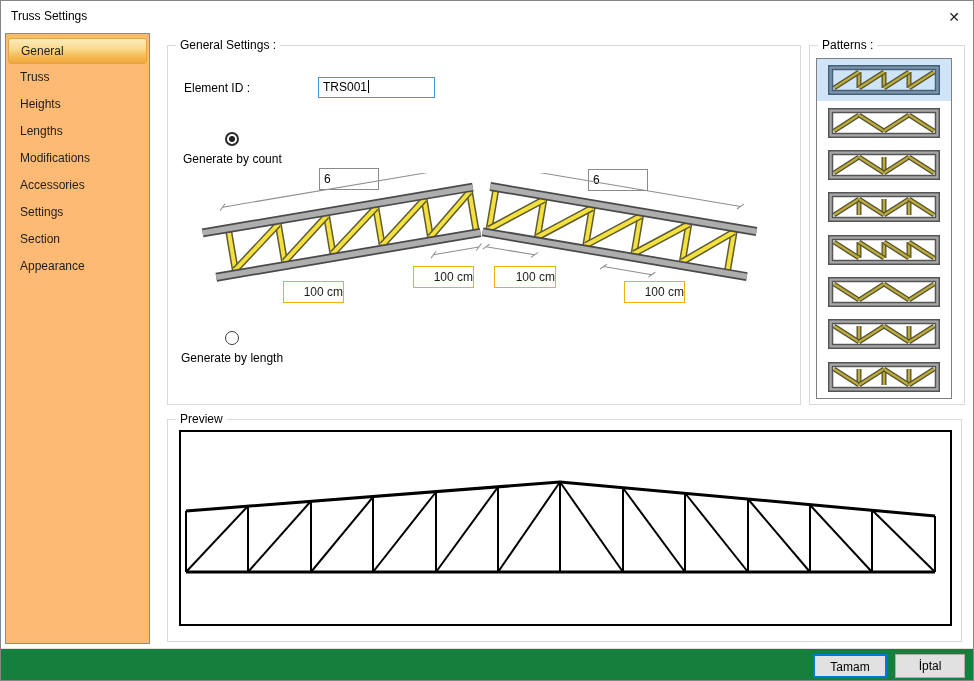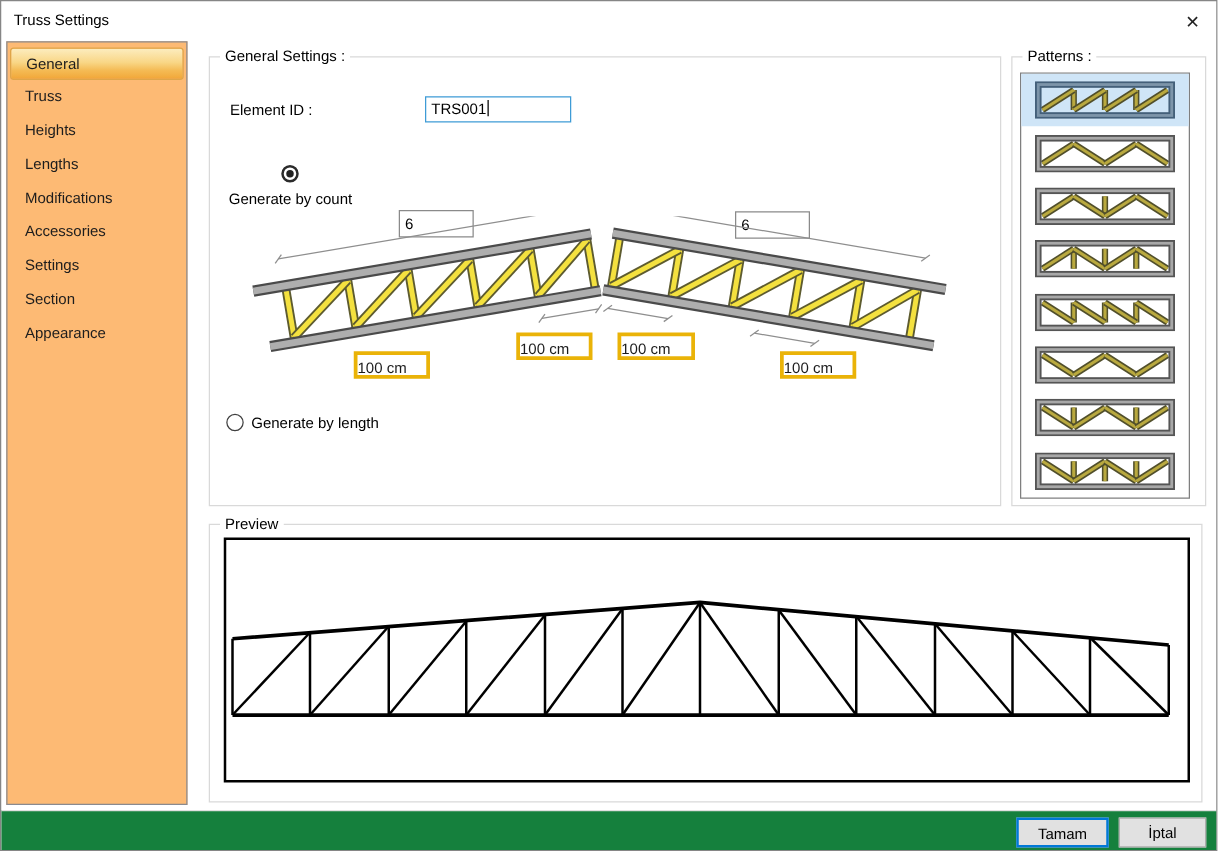--- a/index.html
+++ b/index.html
@@ -24,22 +24,22 @@
   }
   
   .groupbox{border:1px solid #d9d9d9; box-sizing:border-box;}
   .gb-label{position:absolute; top:-8px; left:8px; background:#fff; padding:0 4px; white-space:nowrap;}
   
   .textbox{background:#fff; border:1px solid #8a8a8a; box-sizing:border-box;
     padding:0 4px; line-height:18px; overflow:hidden; white-space:nowrap;}
   .textbox.focus{border:1px solid #3e9bd6;}
   .caret{display:inline-block; width:1px; height:13px; background:#000;
     vertical-align:-2px; margin-left:1px;}
-  .dimbox{background:#fff; border:3px solid #eab308; box-sizing:border-box;
-    text-align:left; line-height:20px; color:#1c1c1c;}
+  .dimbox{background:#fff; border:1px solid #eab308; box-sizing:border-box;
+    text-align:right; line-height:20px; color:#1c1c1c;}
   
   .radio-row{display:flex; align-items:center; gap:6px;}
   .radio{width:12px; height:12px; border:1px solid #404040; border-radius:50%;
     background:#fff; position:relative; box-sizing:content-box;}
   .radio.checked{border:2px solid #2b2b2b; width:10px; height:10px;}
   .radio.checked::after{content:""; position:absolute; left:2px; top:2px; width:6px; height:6px;
     border-radius:50%; background:#222;}
   
   .pattern-list{left:815px; top:57px; width:136px; height:341px; background:#fff;
     border:1px solid #7f7f7f; box-sizing:border-box; display:flex; flex-direction:column;}
@@ -87,21 +87,21 @@
     <div class="side-item">Settings</div>
     <div class="side-item">Section</div>
     <div class="side-item">Appearance</div>
   </div>
 
   <div class="abs groupbox" style="left:166px; top:44px; width:634px; height:360px;">
     <span class="gb-label">General Settings :</span>
   </div>
 
   <div class="abs" style="left:183px; top:80px;">Element ID :</div>
-  <div class="abs textbox focus" style="left:317px; top:76px; width:117px; height:21px; line-height:19px;margin-left:22px;"><span>TRS001</span><span class="caret"></span></div>
+  <div class="abs textbox focus" style="left:317px; top:76px; width:117px; height:21px; line-height:19px;"><span>TRS001</span><span class="caret"></span></div>
 
   <div class="abs radio-row" style="left:182px; top:131px;flex-direction:column;">
     <span class="radio checked"></span>
     <span>Generate by count</span>
   </div>
 
   <div class="abs textbox" style="left:318px; top:167px; width:60px; height:22px; line-height:20px;"><span>6</span></div>
   <div class="abs textbox" style="left:587px; top:168px; width:60px; height:22px; line-height:20px;"><span>6</span></div>
 
   <svg class="abs" style="left:200px; top:172px;" width="290" height="135" viewBox="0 0 290 135">
@@ -179,21 +179,21 @@
       <line class="co" x1="8" y1="82" x2="276" y2="82"></line>
         <line class="ci" x1="8" y1="82" x2="276" y2="82"></line>
     </g>
   </svg>
 
   <div class="abs dimbox" style="left:282px; top:280px; width:61px; height:22px;">100 cm</div>
   <div class="abs dimbox" style="left:412px; top:265px; width:61px; height:22px;">100 cm</div>
   <div class="abs dimbox" style="left:493px; top:265px; width:62px; height:22px;">100 cm</div>
   <div class="abs dimbox" style="left:623px; top:280px; width:61px; height:22px;">100 cm</div>
 
-  <div class="abs radio-row" style="left:180px; top:330px;">
+  <div class="abs radio-row" style="left:180px; top:330px;flex-direction:column;">
     <span class="radio"></span>
     <span>Generate by length</span>
   </div>
 
   <div class="abs groupbox" style="left:808px; top:44px; width:156px; height:360px;">
     <span class="gb-label">Patterns :</span>
   </div>
   <div class="abs pattern-list">
     <div class="pattern-row selected">
       <svg width="112" height="30" viewBox="0 0 112 30">

